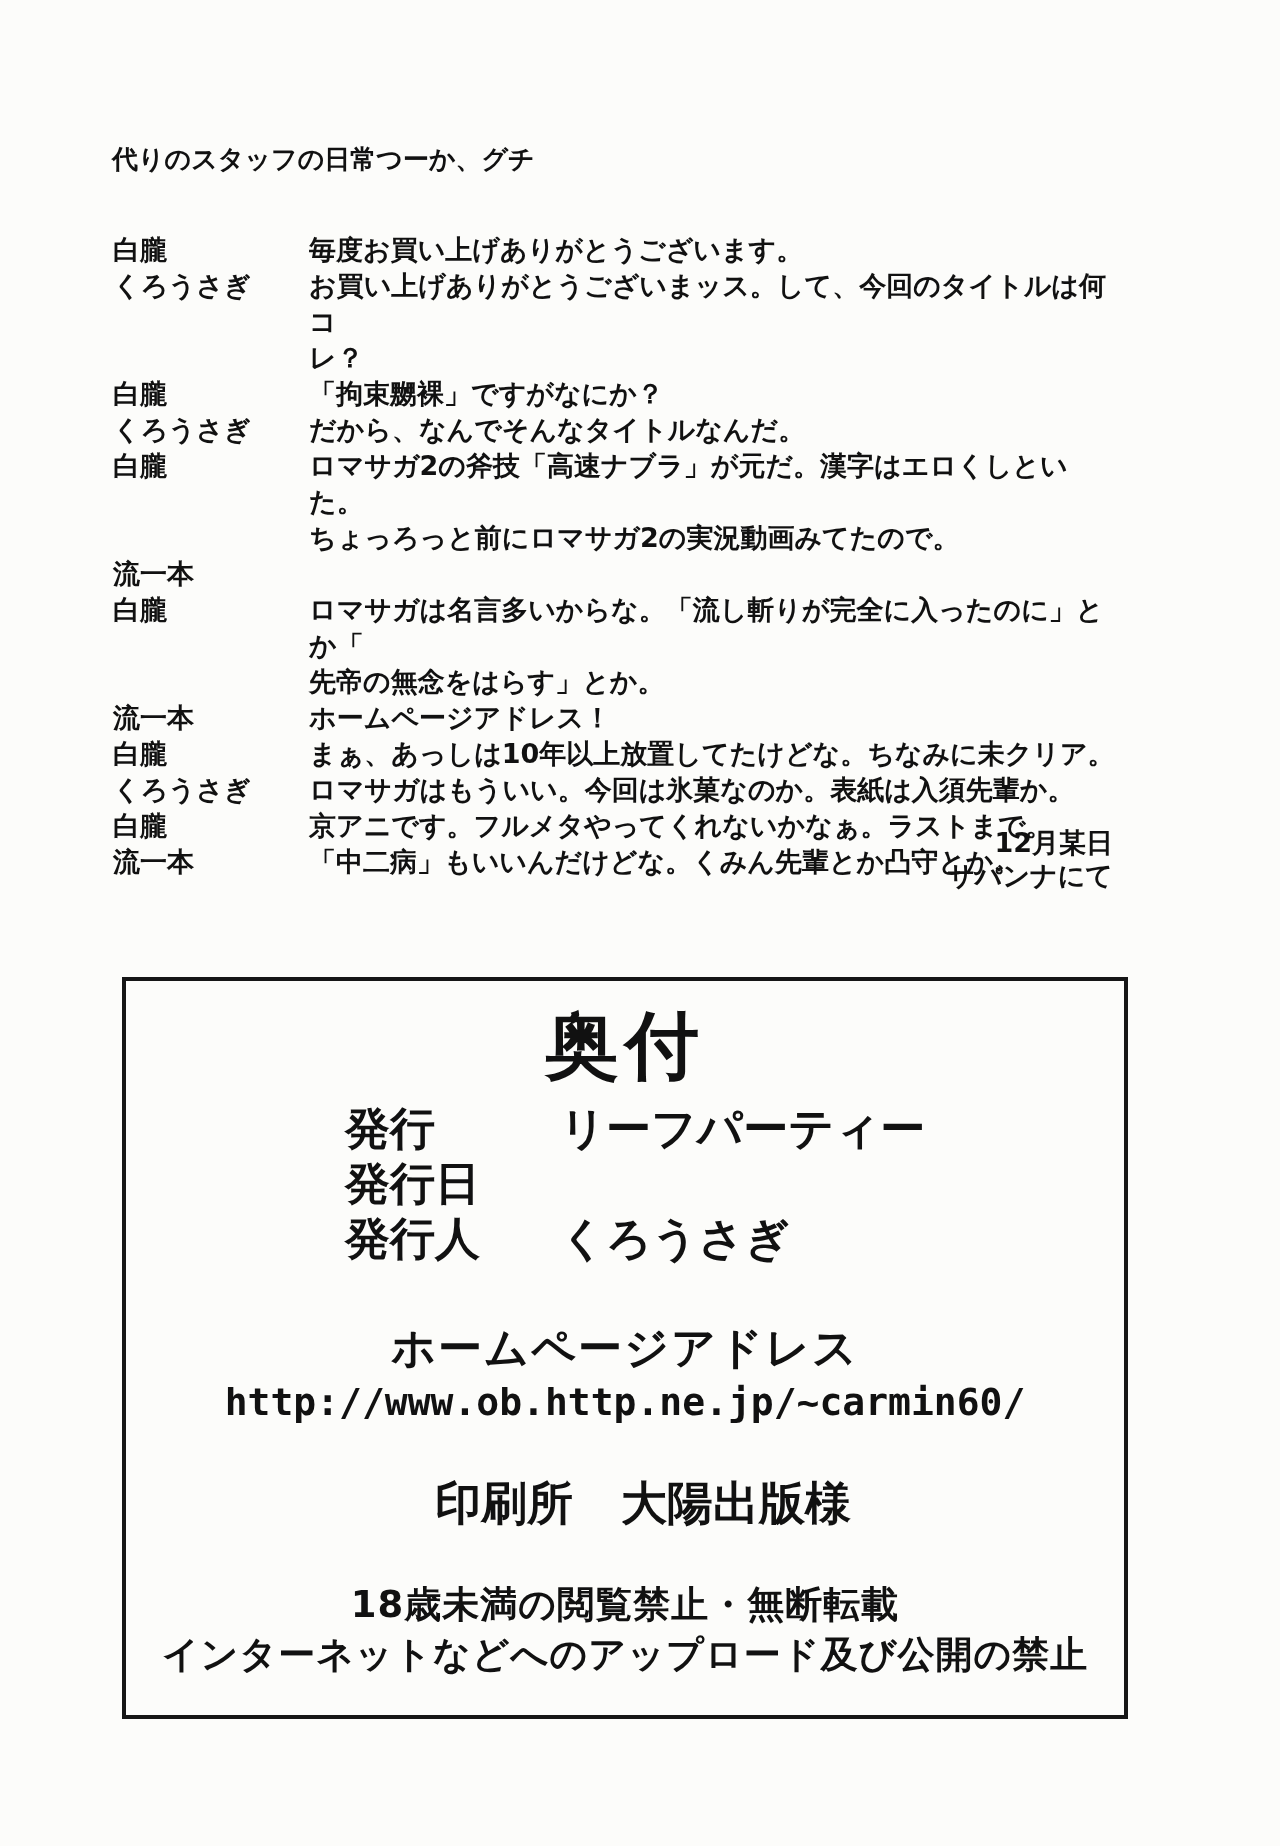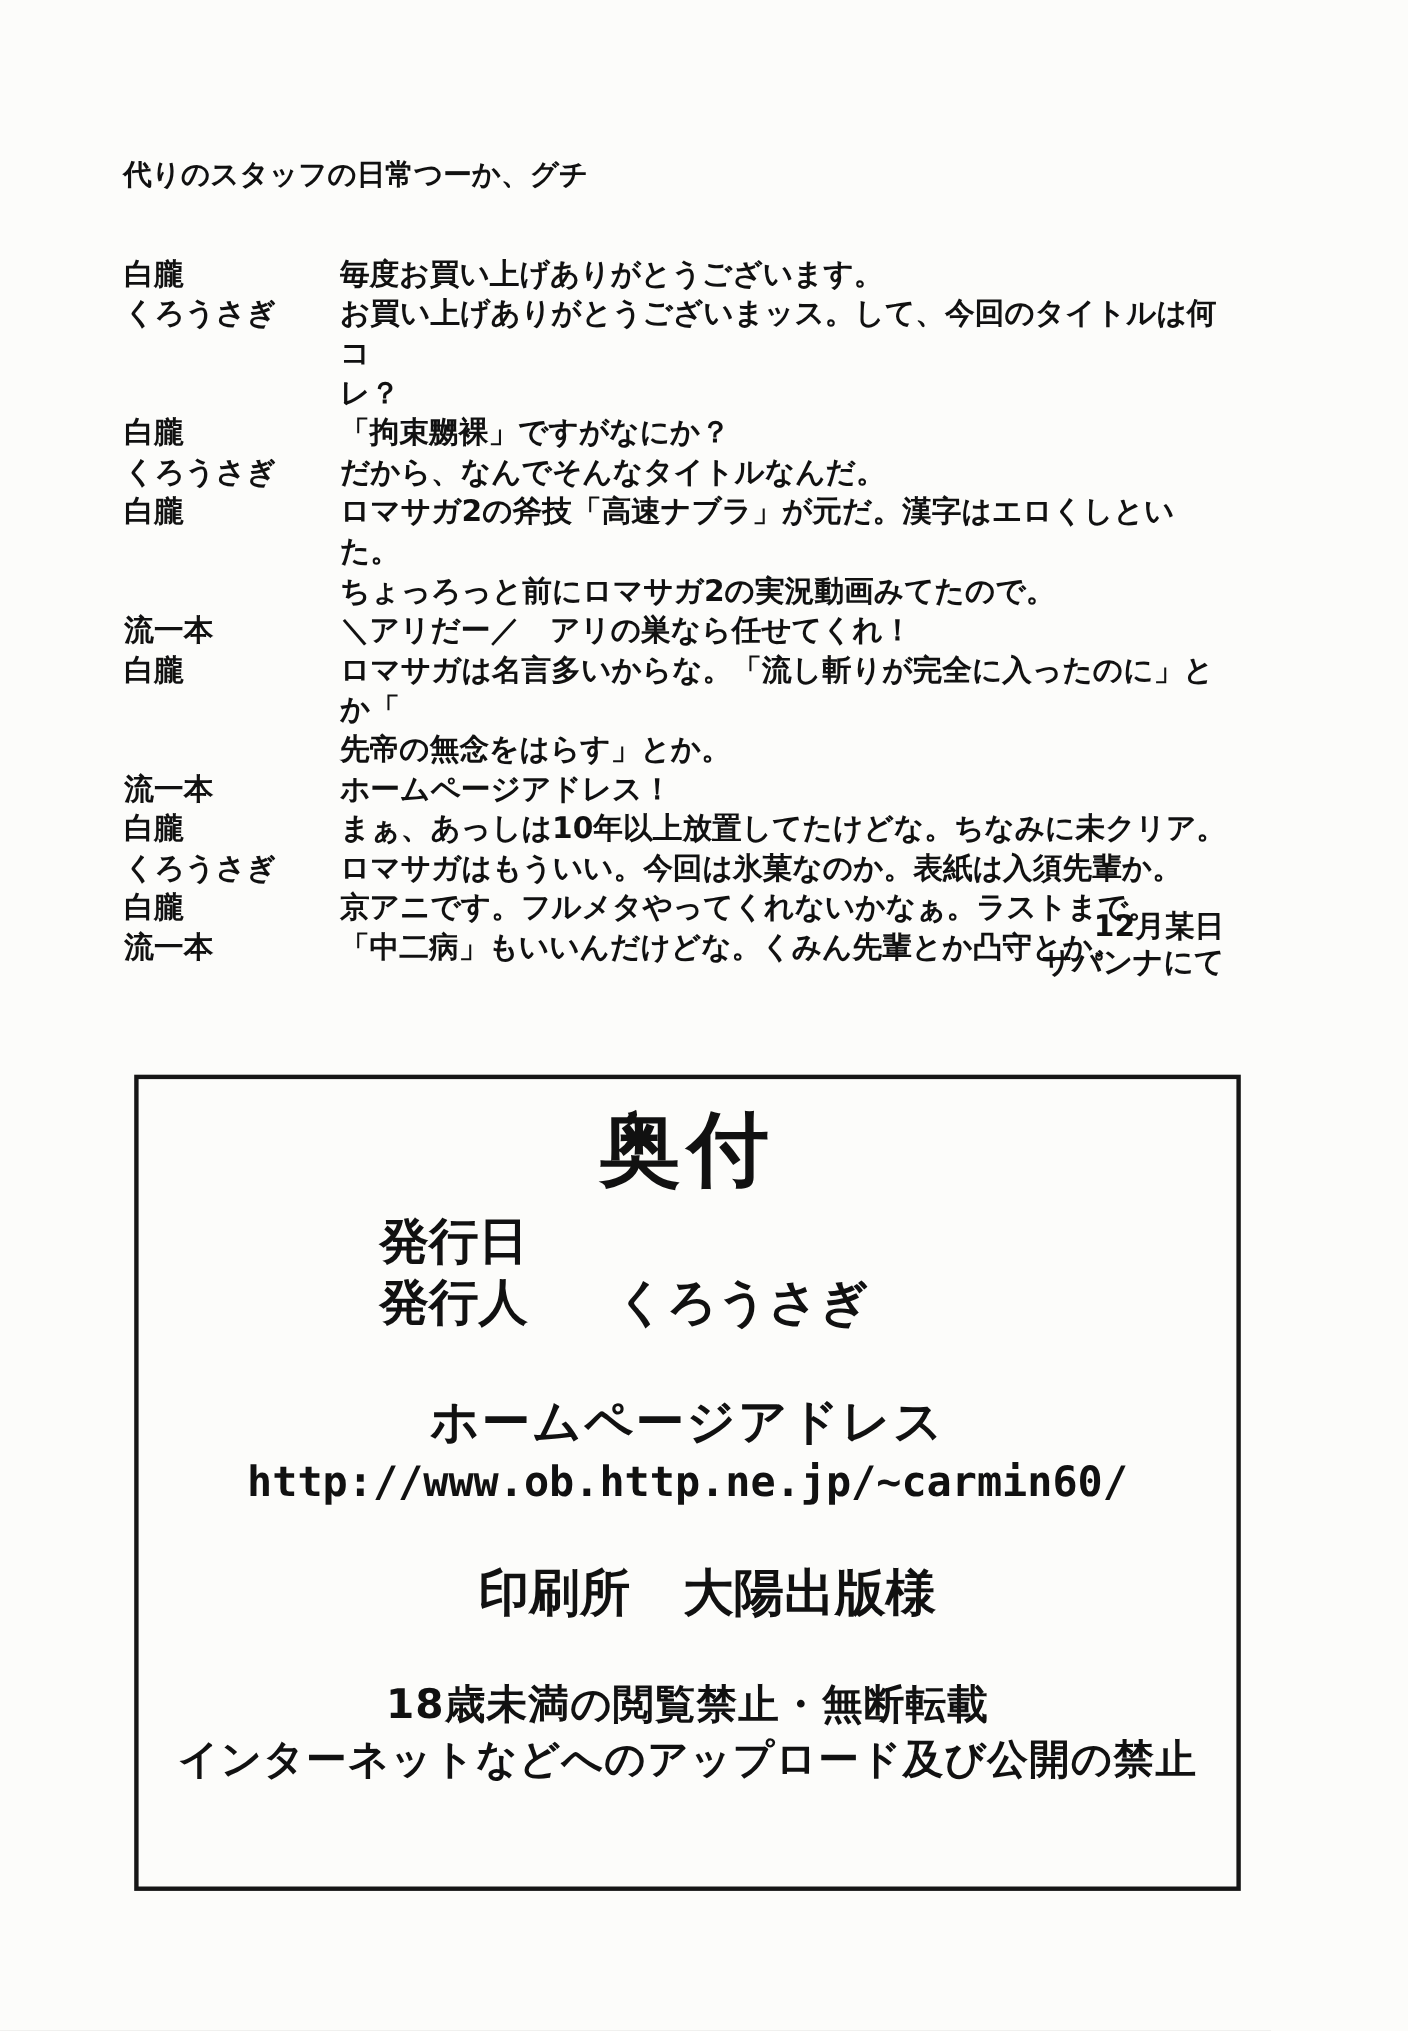--- a/index.html
+++ b/index.html
@@ -160,21 +160,20 @@
       <span class="dlg-speaker">くろうさぎ</span>
       <span class="dlg-text">だから、なんでそんなタイトルなんだ。</span>
     </div>
     <div class="dlg-row">
       <span class="dlg-speaker">白朧</span>
       <span class="dlg-text">ロマサガ2の斧技「高速ナブラ」が元だ。漢字はエロくしといた。
 ちょっろっと前にロマサガ2の実況動画みてたので。</span>
     </div>
     <div class="dlg-row">
       <span class="dlg-speaker">流一本</span>
-      <span class="dlg-text">＼アリだー／　アリの巣なら任せてくれ！</span>
     </div>
     <div class="dlg-row">
       <span class="dlg-speaker">白朧</span>
       <span class="dlg-text">ロマサガは名言多いからな。「流し斬りが完全に入ったのに」とか「
 先帝の無念をはらす」とか。</span>
     </div>
     <div class="dlg-row">
       <span class="dlg-speaker">流一本</span>
       <span class="dlg-text">ホームページアドレス！</span>
     </div>
@@ -198,20 +197,24 @@
 
   <div class="date-note">
     <div>12月某日</div>
     <div>サバンナにて</div>
   </div>
 
   <div class="colophon">
     <div class="colophon-title">奥付</div>
 
     <div class="pub-rows">
+      <div class="pub-row">
+        <span class="pub-label">発行</span>
+        <span class="pub-value">リーフパーティー</span>
+      </div>
       <div class="pub-row">
         <span class="pub-label">発行日</span>
       </div>
       <div class="pub-row">
         <span class="pub-label">発行人</span>
         <span class="pub-value">くろうさぎ</span>
       </div>
     </div>
 
     <div class="homepage-label">ホームページアドレス</div>

